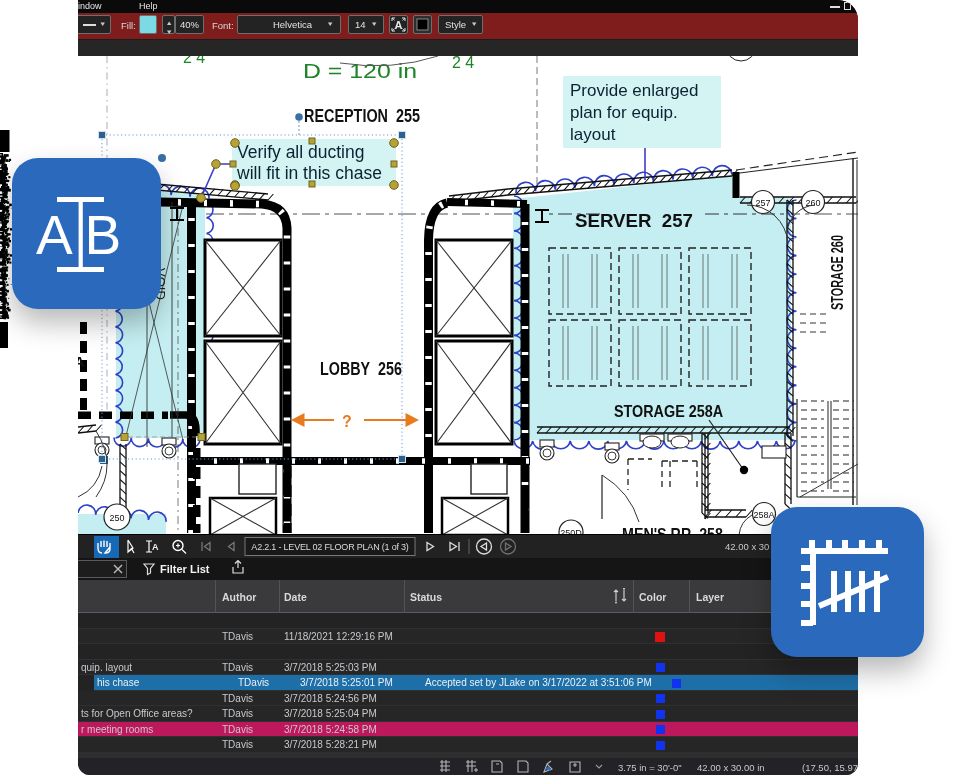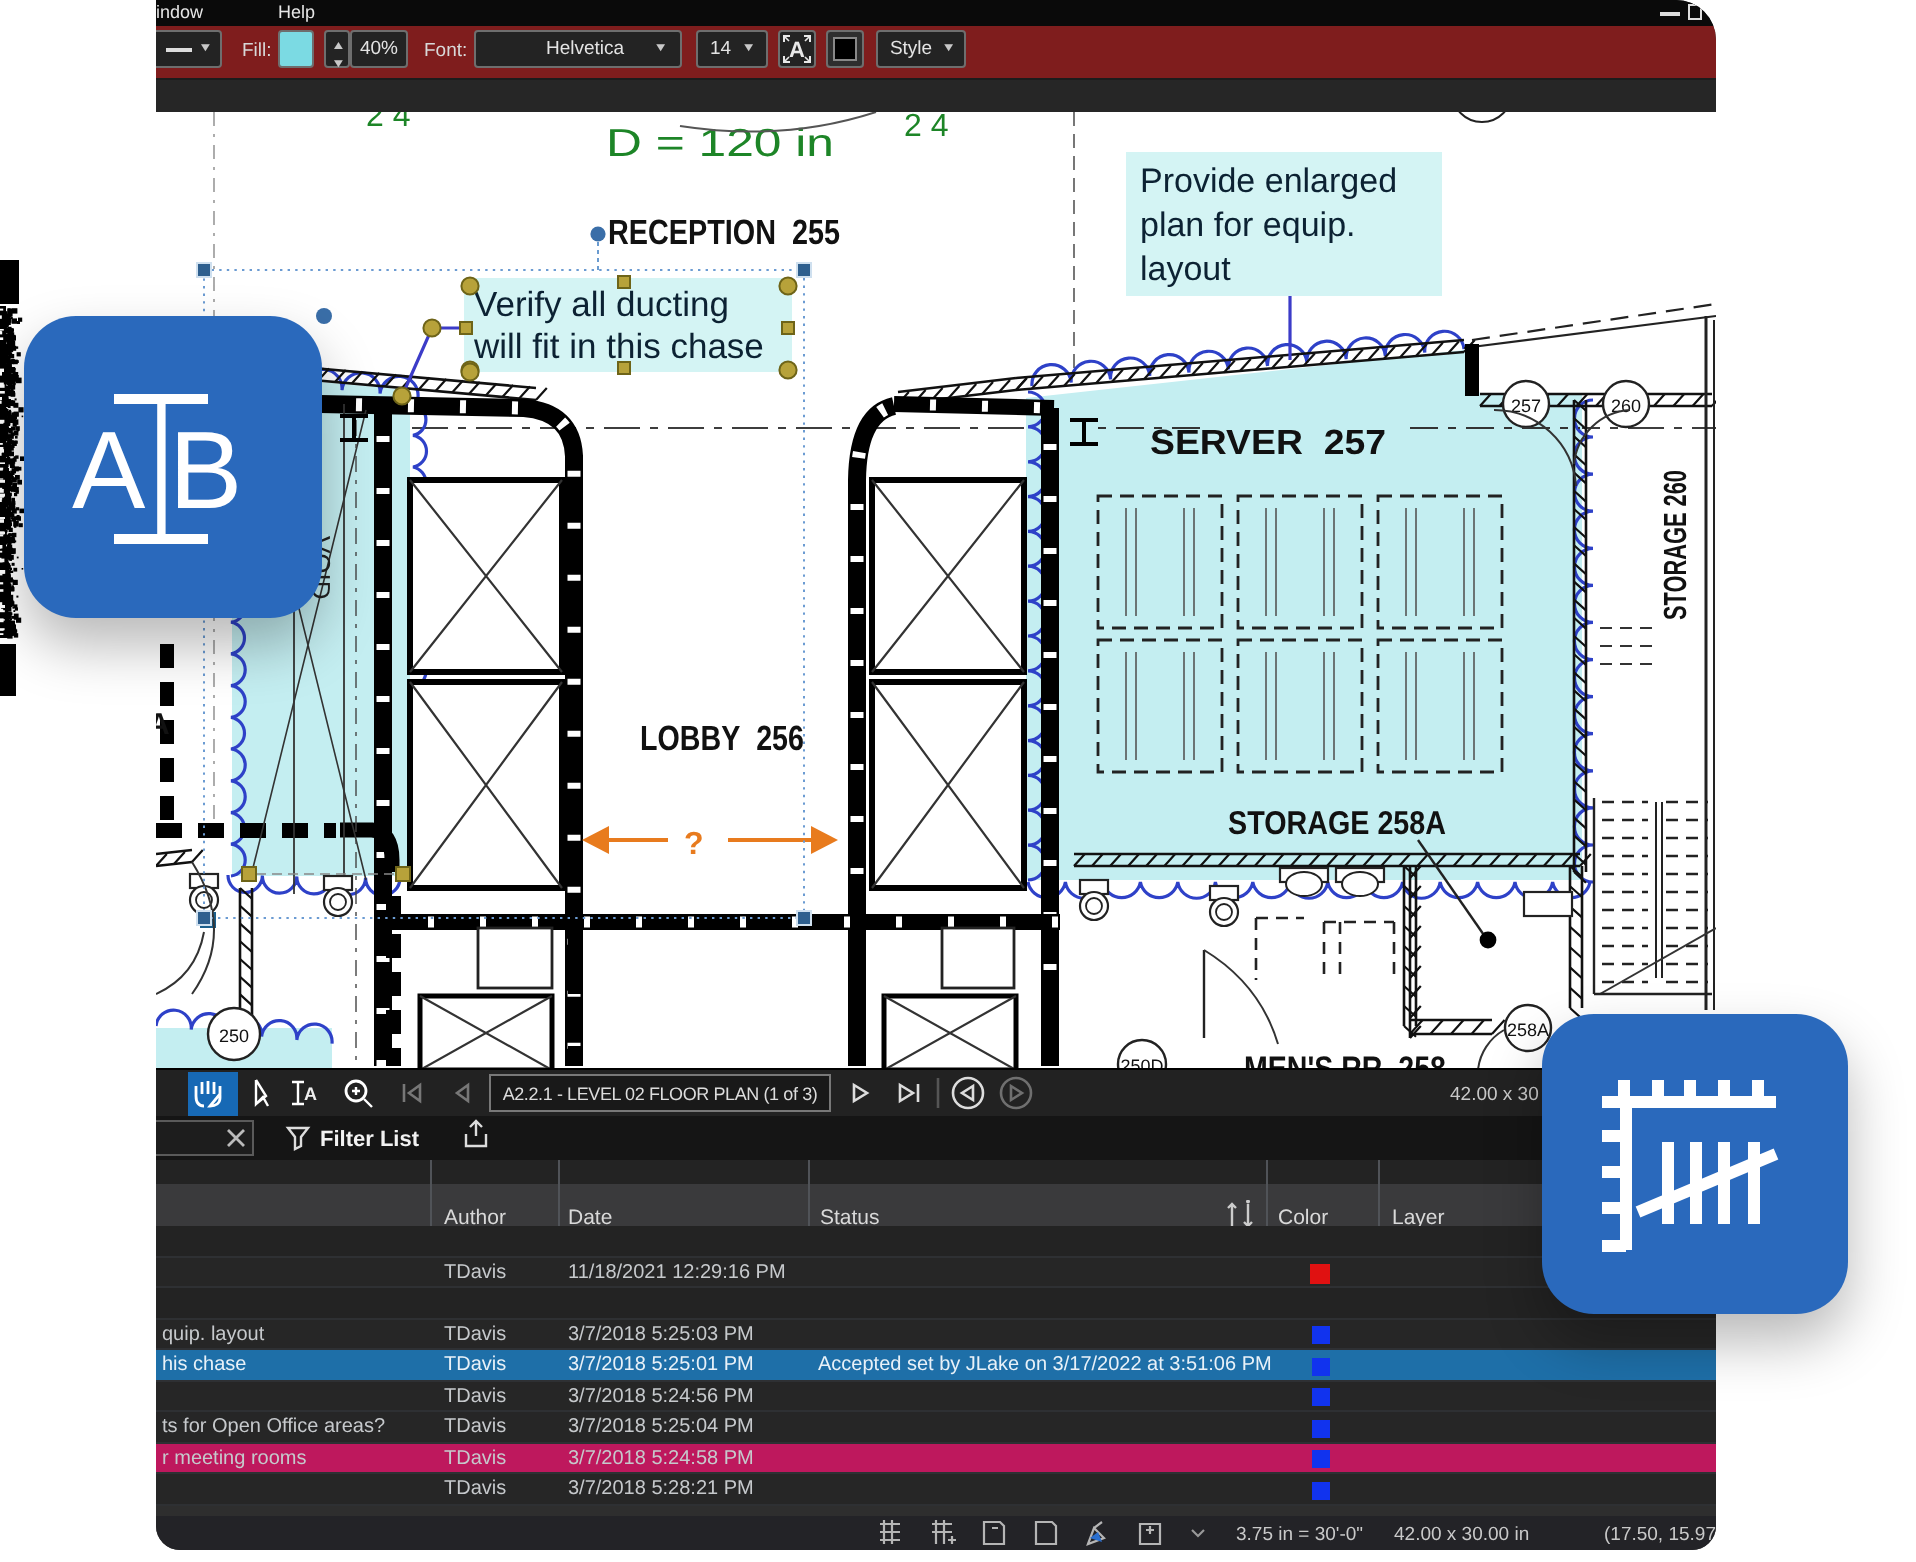--- a/index.html
+++ b/index.html
@@ -1181,21 +1181,21 @@
    <div class="abs" style="left:-10px;top:2px;width:59px;height:18px;background:#1d1d1d;border:1px solid #5a5a5a"></div>
    <svg class="abs" style="left:0;top:0" width="780" height="22" viewBox="0 0 780 22">
      <path d="M36,7 L44,15 M44,7 L36,15" stroke="#bbb" stroke-width="1.4" fill="none"></path>
      <path d="M66,6 L76,6 L72.5,10.5 L72.5,15 L69.5,16.5 L69.5,10.5 Z" stroke="#ddd" stroke-width="1.2" fill="none"></path>
      <text x="82" y="15" font-size="11" fill="#f2f2f2" font-weight="bold">Filter List</text>
      <path d="M155,9 V15 H165 V9 M160,3 V10 M157,5.5 L160,2.5 L163,5.5" stroke="#ddd" stroke-width="1.2" fill="none"></path>
    </svg>
  </div>
 
  <div class="abs" style="left:0;top:580px;width:780px;height:173px;background:#232323">
-   <div class="abs" style="left:0;top:12px;width:780px;height:33px;background:#3a3a3c;border-bottom:1px solid #5a5d61;color:#d9d9d9;font-size:10.5px;font-weight:normal">
+   <div class="abs" style="left:0;top:0;width:780px;height:33px;background:#3a3a3c;border-bottom:1px solid #5a5d61;color:#d9d9d9;font-size:10.5px;font-weight:bold">
      <span class="abs" style="left:144px;top:11px">Author</span>
      <span class="abs" style="left:206px;top:11px">Date</span>
      <span class="abs" style="left:332px;top:11px">Status</span>
      <span class="abs" style="left:561px;top:11px">Color</span>
      <span class="abs" style="left:618px;top:11px">Layer</span>
      <svg class="abs" style="left:534px;top:8px" width="18" height="16" viewBox="0 0 18 16">
           <path d="M4,2 V13 M2,4 L4,2 L6,4 M12,2 V13 M10,11 L12,13 L14,11" stroke="#ccc" stroke-width="1.2" fill="none"></path>
           <circle cx="4" cy="14.5" r="1" fill="#ccc"></circle>
           <circle cx="12" cy="0.8" r="1" fill="#ccc"></circle>
         </svg>
@@ -1215,21 +1215,21 @@
         <span class="abs" style="left:206px;top:2px;font-size:10px;color:#c6c9cc">11/18/2021 12:29:16 PM</span>
         <span class="abs" style="left:577px;top:3px;width:10px;height:10px;background:#e01111"></span>
       </div>
       <div class="abs" style="left:0;top:64.0px;width:780px;height:15.5px;background:#232323;border-bottom:1px solid #2e3033"></div>
       <div class="abs" style="left:0;top:79.5px;width:780px;height:15.5px;background:#262626;border-bottom:1px solid #2e3033">
         <span class="abs" style="left:3px;top:2px;font-size:10px;color:#c6c9cc">quip. layout</span>
         <span class="abs" style="left:144px;top:2px;font-size:10px;color:#c6c9cc">TDavis</span>
         <span class="abs" style="left:206px;top:2px;font-size:10px;color:#c6c9cc">3/7/2018 5:25:03 PM</span>
         <span class="abs" style="left:578px;top:3.5px;width:9px;height:9px;background:#1133ee"></span>
       </div>
-      <div class="abs" style="left:0;top:95.0px;width:788px;height:15.5px;background:#1e6fa8;border-bottom:1px solid #2e3033">
+      <div class="abs" style="left:16px;top:95.0px;width:788px;height:15.5px;background:#1e6fa8;border-bottom:1px solid #2e3033">
         <span class="abs" style="left:3px;top:2px;font-size:10px;color:#e8f1f8">his chase</span>
         <span class="abs" style="left:144px;top:2px;font-size:10px;color:#e8f1f8">TDavis</span>
         <span class="abs" style="left:206px;top:2px;font-size:10px;color:#e8f1f8">3/7/2018 5:25:01 PM</span>
         <span class="abs" style="left:331px;top:2px;font-size:10px;color:#e8f1f8">Accepted set by JLake on 3/17/2022 at 3:51:06 PM</span>
         <span class="abs" style="left:578px;top:3.5px;width:9px;height:9px;background:#1133ee"></span>
       </div>
       <div class="abs" style="left:0;top:110.5px;width:780px;height:15.5px;background:#262626;border-bottom:1px solid #2e3033">
         <span class="abs" style="left:144px;top:2px;font-size:10px;color:#c6c9cc">TDavis</span>
         <span class="abs" style="left:206px;top:2px;font-size:10px;color:#c6c9cc">3/7/2018 5:24:56 PM</span>
         <span class="abs" style="left:578px;top:3.5px;width:9px;height:9px;background:#1133ee"></span>

